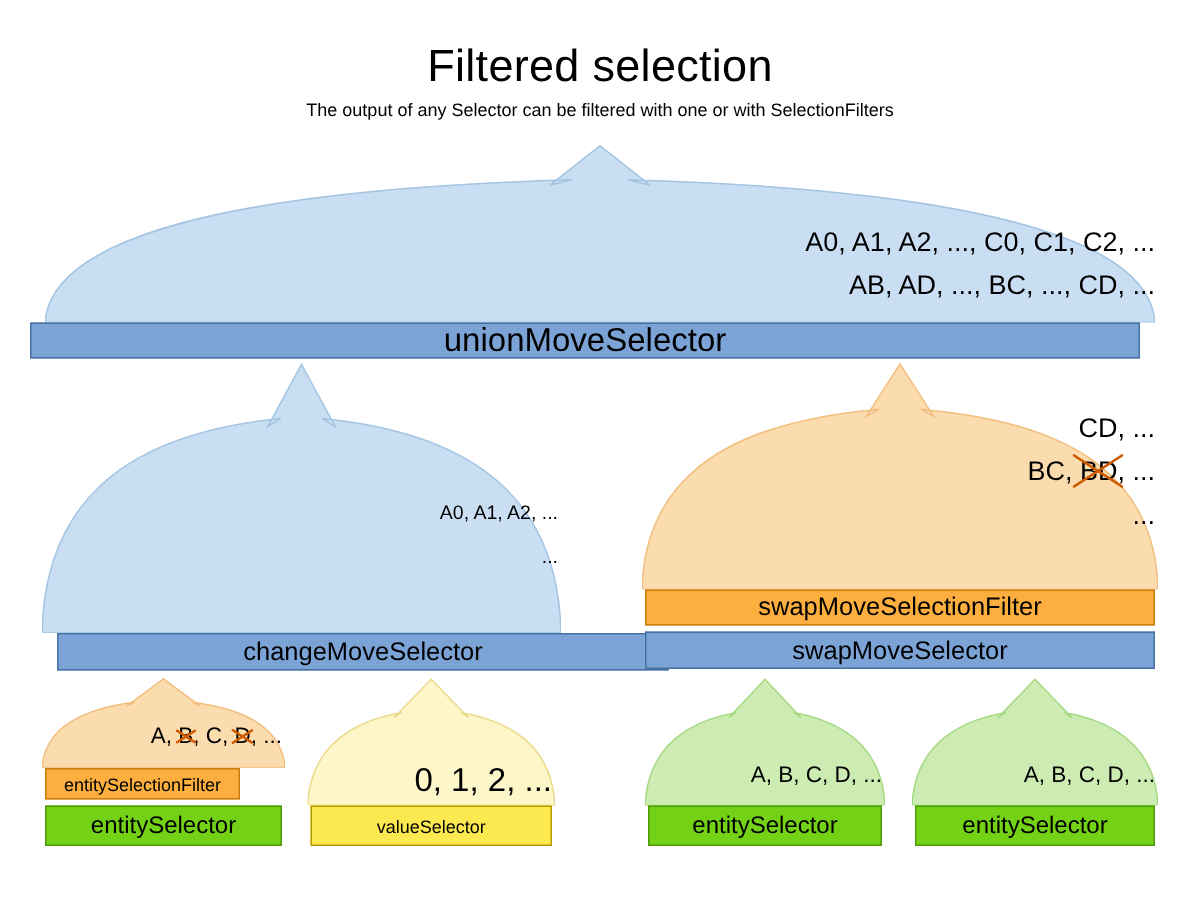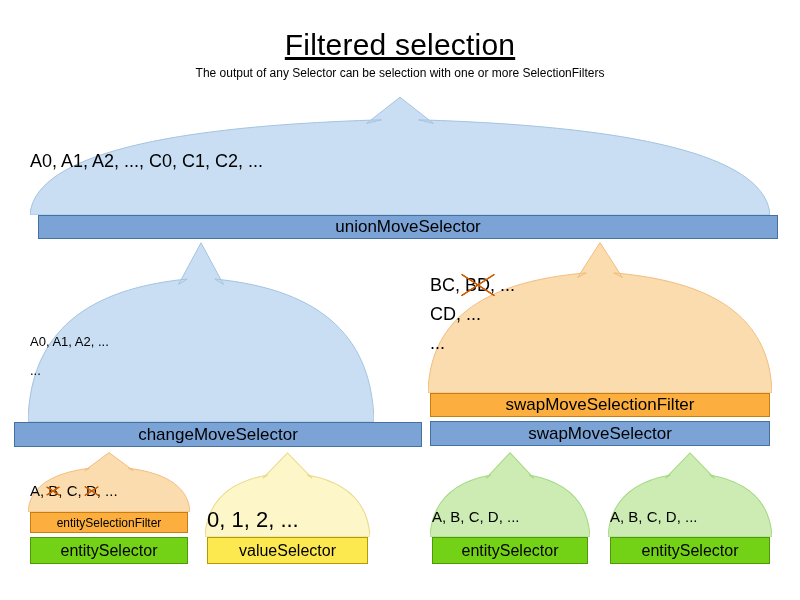--- a/index.html
+++ b/index.html
@@ -1,56 +1,56 @@
 <!DOCTYPE html>
 <html style="--blue_funnel: #c9def2; --blue_funnel_border: #a3c4e2; --blue_bar: #7ba3d6; --blue_bar_border: #44719f; --orange_funnel: #fbdcae; --orange_funnel_border: #f3bd7e; --orange_bar: #fcaf3e; --orange_bar_border: #c87d0e; --green_funnel: #cdecb3; --green_funnel_border: #a6d984; --green_bar: #73d216; --green_bar_border: #4e9a06; --yellow_funnel: #fdf6c8; --yellow_funnel_border: #ead98a; --yellow_bar: #fce94f; --yellow_bar_border: #b59a00; --cross: #ce5c00; --text: #000000;"><head>
 <meta charset="utf-8">
 <style>
   html,body{margin:0;padding:0;background:#fff;}
   .canvas{position:relative;width:800px;height:600px;background:#fff;overflow:hidden;
           font-family:"Liberation Sans",sans-serif;color:var(--text,#000);}
   .abs{position:absolute;}
-  .title{top:28px;left:0;width:800px;text-align:center;font-size:30px;letter-spacing:.2px;text-decoration:underline;}
+  .title{top:28px;left:0;width:800px;text-align:center;font-size:30px;letter-spacing:.2px;}
   .subtitle{top:66px;left:0;width:800px;text-align:center;font-size:12px;}
 
   .funnel{display:block;}
-  .ftext{text-align:left;white-space:nowrap;}
+  .ftext{text-align:right;white-space:nowrap;}
   .bar{box-sizing:border-box;display:flex;align-items:center;justify-content:center;
        border:1px solid #000;white-space:nowrap;}
   .blue-bar{background:var(--blue_bar);border-color:var(--blue_bar_border);}
   .orange-bar{background:var(--orange_bar);border-color:var(--orange_bar_border);}
   .green-bar{background:var(--green_bar);border-color:var(--green_bar_border);}
   .yellow-bar{background:var(--yellow_bar);border-color:var(--yellow_bar_border);}
 
   
   .union-funnel{left:30px;top:96px;width:740px;height:119px;}
   .union-text{left:30px;top:147px;width:740px;font-size:18px;line-height:29px;}
-  .union-bar{left:38px;top:215px;width:740px;height:24px;font-size:17px;}
+  .union-bar{left:20px;top:215px;width:740px;height:24px;font-size:22px;}
 
   
   .change-funnel{left:28px;top:241px;width:346px;height:181px;}
   .change-text{left:30px;top:327px;width:342px;font-size:13px;line-height:29px;}
-  .change-bar{left:14px;top:422px;width:408px;height:25px;font-size:17px;}
+  .change-bar{left:38px;top:422px;width:408px;height:25px;font-size:17px;}
 
   
   .swap-funnel{left:428px;top:241px;width:344px;height:152px;}
   .swap-text{left:430px;top:271px;width:340px;font-size:18px;line-height:29px;}
   .swap-filter-bar{left:430px;top:393px;width:340px;height:24px;font-size:17px;}
   .swap-bar{left:430px;top:421px;width:340px;height:25px;font-size:17px;}
 
   
   .ef-funnel{left:28px;top:452px;width:162px;height:60px;}
   .ef-text{left:30px;top:482px;width:158px;font-size:15px;}
-  .ef-filter-bar{left:30px;top:512px;width:158px;height:21px;font-size:12px;}
+  .ef-filter-bar{left:30px;top:512px;width:130px;height:21px;font-size:12px;}
   .ef-bar{left:30px;top:537px;width:158px;height:27px;font-size:16px;}
 
   
   .value-funnel{left:205px;top:452px;width:165px;height:85px;}
   .value-text{left:207px;top:507px;width:161px;font-size:22px;}
-  .value-bar{left:207px;top:537px;width:161px;height:27px;font-size:16px;}
+  .value-bar{left:207px;top:537px;width:161px;height:27px;font-size:12px;}
 
   
   .e3-funnel{left:430px;top:452px;width:160px;height:85px;}
   .e3-text{left:432px;top:508px;width:156px;font-size:15px;}
   .e3-bar{left:432px;top:537px;width:156px;height:27px;font-size:16px;}
 
   .e4-funnel{left:608px;top:452px;width:164px;height:85px;}
   .e4-text{left:610px;top:508px;width:160px;font-size:15px;}
   .e4-bar{left:610px;top:537px;width:160px;height:27px;font-size:16px;}
 
@@ -60,45 +60,46 @@
     border-top:2.4px solid var(--cross);border-radius:2px;}
   .crossed::before{transform:rotate(33deg);}
   .crossed::after{transform:rotate(-33deg);}
 </style>
 </head>
 <body>
 
 <div class="canvas">
 
   <div class="abs title">Filtered selection</div>
-  <div class="abs subtitle">The output of any Selector can be selection with one or more SelectionFilters</div>
+  <div class="abs subtitle">The output of any Selector can be filtered with one or with SelectionFilters</div>
 
   <svg class="abs funnel union-funnel" viewBox="0 0 200 100" preserveAspectRatio="none">
     <path d="M 0,100 C 1,55 30,26 95,20 L 91,23 L 100,1 L 109,23 L 105,20 C 170,26 199,55 200,100 Z" fill="var(--blue_funnel)" stroke="var(--blue_funnel_border)" stroke-width="1" vector-effect="non-scaling-stroke"></path>
   </svg>
   <div class="abs ftext union-text">
     <div>A0, A1, A2, ..., C0, C1, C2, ...</div>
+    <div>AB, AD, ..., BC, ..., CD, ...</div>
   </div>
   <div class="abs bar blue-bar union-bar">unionMoveSelector</div>
 
   <svg class="abs funnel change-funnel" viewBox="0 0 200 100" preserveAspectRatio="none">
     <path d="M 0,100 C 1,55 28,27 92,21 L 87,24 L 100,1 L 113,24 L 108,21 C 172,27 199,55 200,100 Z" fill="var(--blue_funnel)" stroke="var(--blue_funnel_border)" stroke-width="1" vector-effect="non-scaling-stroke"></path>
   </svg>
   <div class="abs ftext change-text">
     <div>A0, A1, A2, ...</div>
     <div>...</div>
   </div>
   <div class="abs bar blue-bar change-bar">changeMoveSelector</div>
 
   <svg class="abs funnel swap-funnel" viewBox="0 0 200 100" preserveAspectRatio="none">
     <path d="M 0,100 C 1,55 28,27 92,21 L 87,24 L 100,1 L 113,24 L 108,21 C 172,27 199,55 200,100 Z" fill="var(--orange_funnel)" stroke="var(--orange_funnel_border)" stroke-width="1" vector-effect="non-scaling-stroke"></path>
   </svg>
   <div class="abs ftext swap-text">
+    <div><span>CD, ...</span></div>
     <div><span>BC, </span><span class="crossed">BD</span><span>, ...</span></div>
-    <div><span>CD, ...</span></div>
     <div><span>...</span></div>
   </div>
   <div class="abs bar orange-bar swap-filter-bar">swapMoveSelectionFilter</div>
   <div class="abs bar blue-bar swap-bar">swapMoveSelector</div>
 
   <svg class="abs funnel ef-funnel" viewBox="0 0 200 100" preserveAspectRatio="none">
     <path d="M 0,100 C 2,62 24,36 76,27 L 70,31 L 100,1 L 130,31 L 124,27 C 176,36 198,62 200,100 Z" fill="var(--orange_funnel)" stroke="var(--orange_funnel_border)" stroke-width="1" vector-effect="non-scaling-stroke"></path>
   </svg>
   <div class="abs ftext ef-text"><span>A, </span><span class="crossed">B</span><span>, C, </span><span class="crossed">D</span><span>, ...</span></div>
   <div class="abs bar orange-bar ef-filter-bar">entitySelectionFilter</div>

